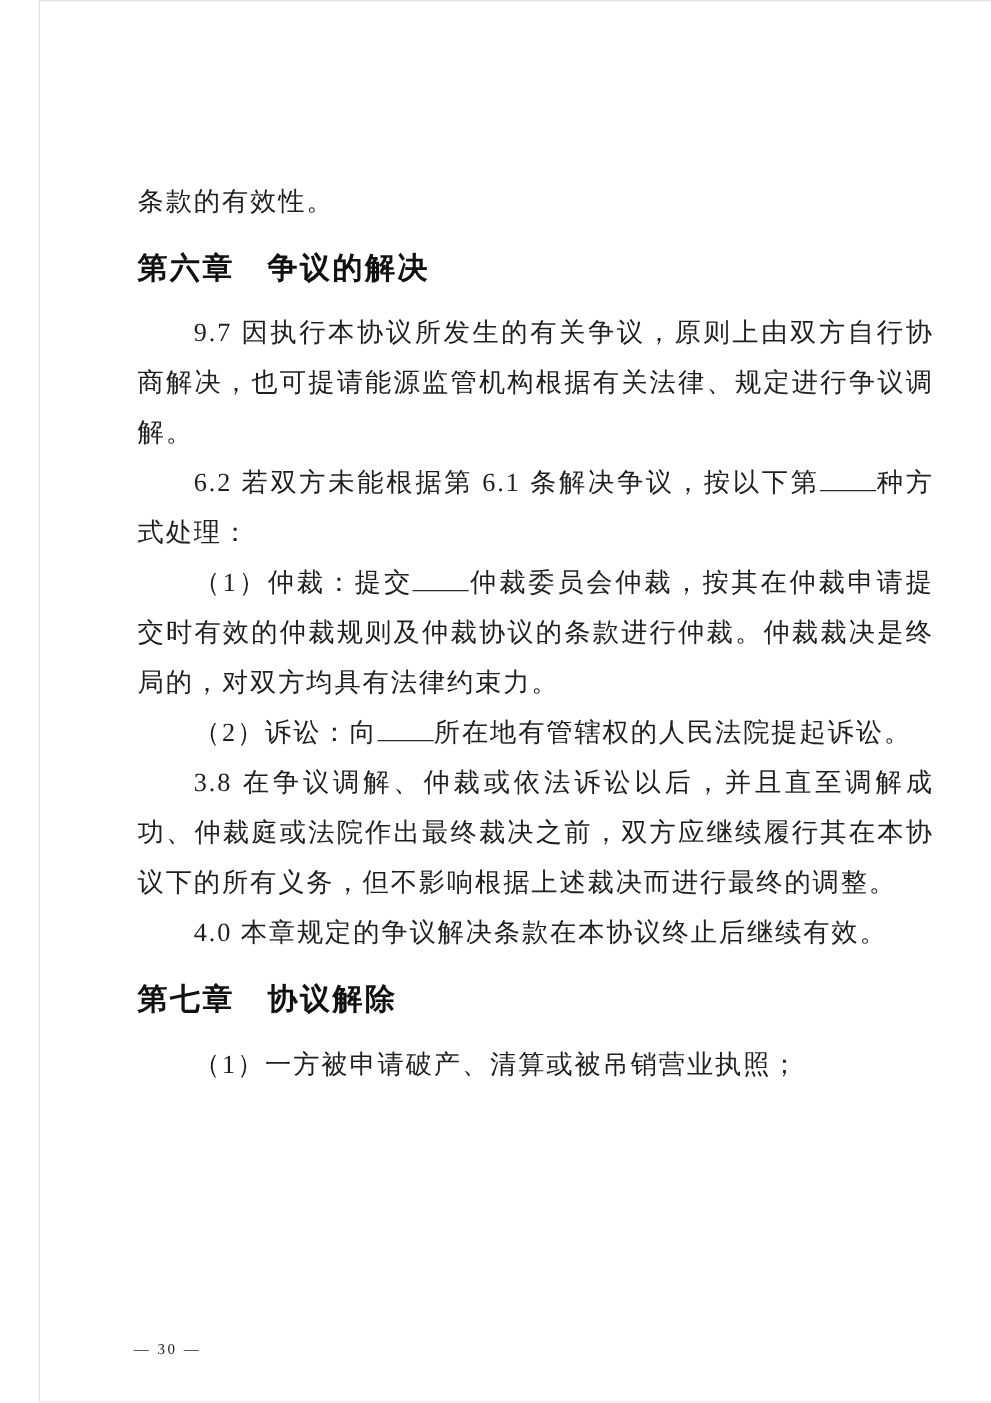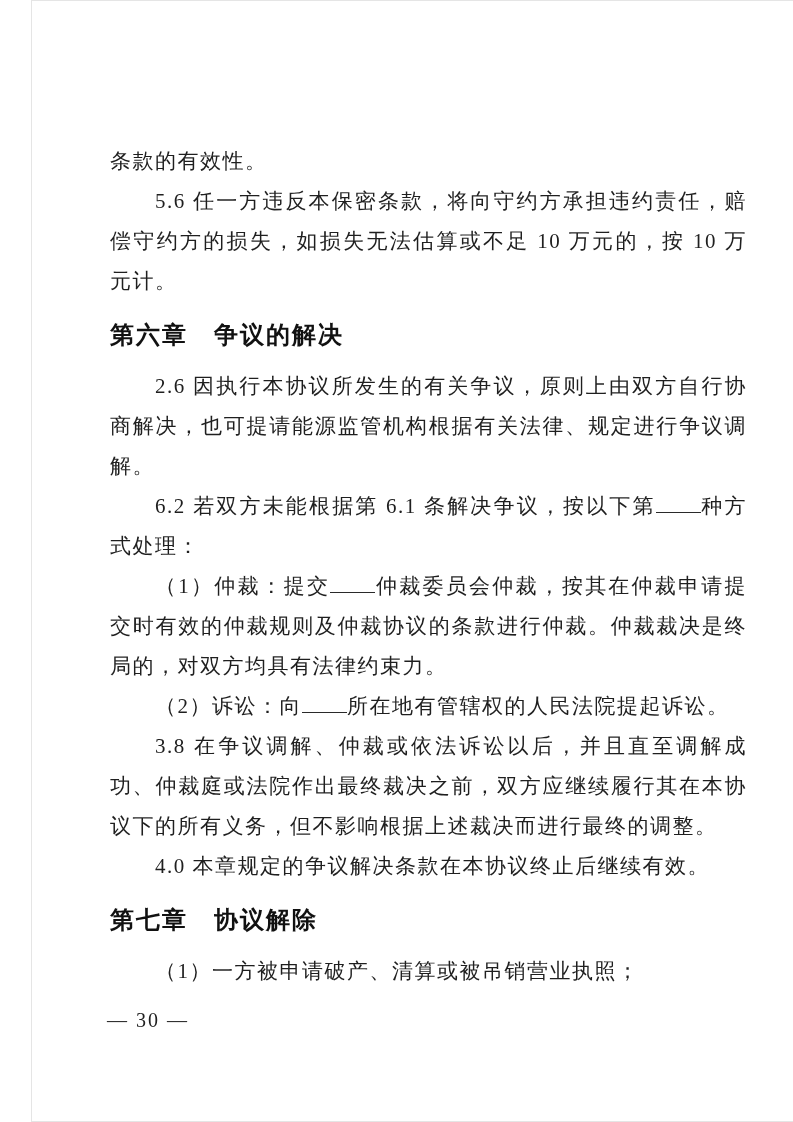--- a/index.html
+++ b/index.html
@@ -45,37 +45,36 @@
     color:var(--heading);
     font-family:"Liberation Sans","DejaVu Sans",sans-serif;
   }
   .blank{
     display:inline-block;
     width:45px;
     border-bottom:1.5px solid var(--blank);
   }
   .footer{
     position:absolute;
-    left:75px;top:1005px;
-    font-size:20px;
+    left:75px;top:1064px;
+    font-size:12px;
     line-height:28px;
     color:var(--text);
     letter-spacing:2px;
     font-family:"Liberation Serif","DejaVu Serif",serif;
   }
 </style>
 </head>
 <body>
 
 <div class="page">
   <div class="doc-body">
       <p class="para">条款的有效性。</p>
-      <p class="para indent">5.6 任一方违反本保密条款，将向守约方承担违约责任，赔偿守约方的损失，如损失无法估算或不足 10 万元的，按 10 万元计。</p>
       <h2 class="chapter">第六章　争议的解决</h2>
-      <p class="para indent">2.6 因执行本协议所发生的有关争议，原则上由双方自行协商解决，也可提请能源监管机构根据有关法律、规定进行争议调解。</p>
+      <p class="para indent">9.7 因执行本协议所发生的有关争议，原则上由双方自行协商解决，也可提请能源监管机构根据有关法律、规定进行争议调解。</p>
       <p class="para indent">6.2 若双方未能根据第 6.1 条解决争议，按以下第<span class="blank" style="width: 45px;"></span>种方式处理：</p>
       <p class="para indent">（1）仲裁：提交<span class="blank" style="width: 45px;"></span>仲裁委员会仲裁，按其在仲裁申请提交时有效的仲裁规则及仲裁协议的条款进行仲裁。仲裁裁决是终局的，对双方均具有法律约束力。</p>
       <p class="para indent">（2）诉讼：向<span class="blank" style="width: 45px;"></span>所在地有管辖权的人民法院提起诉讼。</p>
       <p class="para indent">3.8 在争议调解、仲裁或依法诉讼以后，并且直至调解成功、仲裁庭或法院作出最终裁决之前，双方应继续履行其在本协议下的所有义务，但不影响根据上述裁决而进行最终的调整。</p>
       <p class="para indent">4.0 本章规定的争议解决条款在本协议终止后继续有效。</p>
       <h2 class="chapter">第七章　协议解除</h2>
       <p class="para indent">（1）一方被申请破产、清算或被吊销营业执照；</p>
     </div>
   <div class="footer">— 30 —</div>
 </div>

